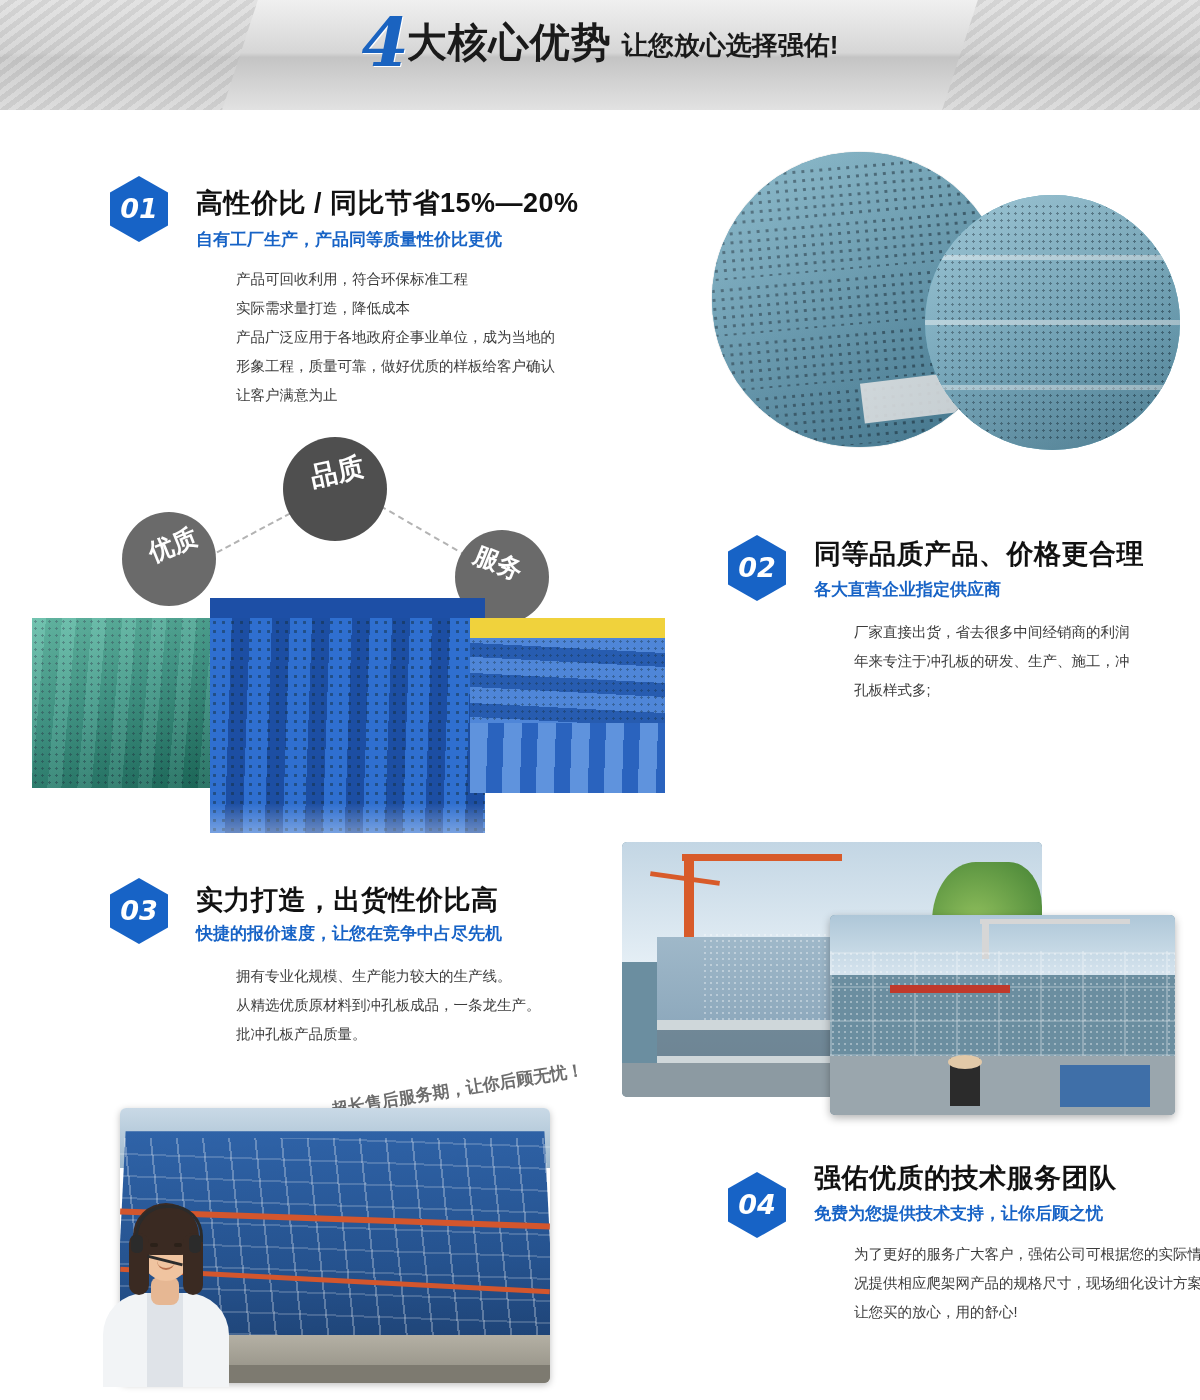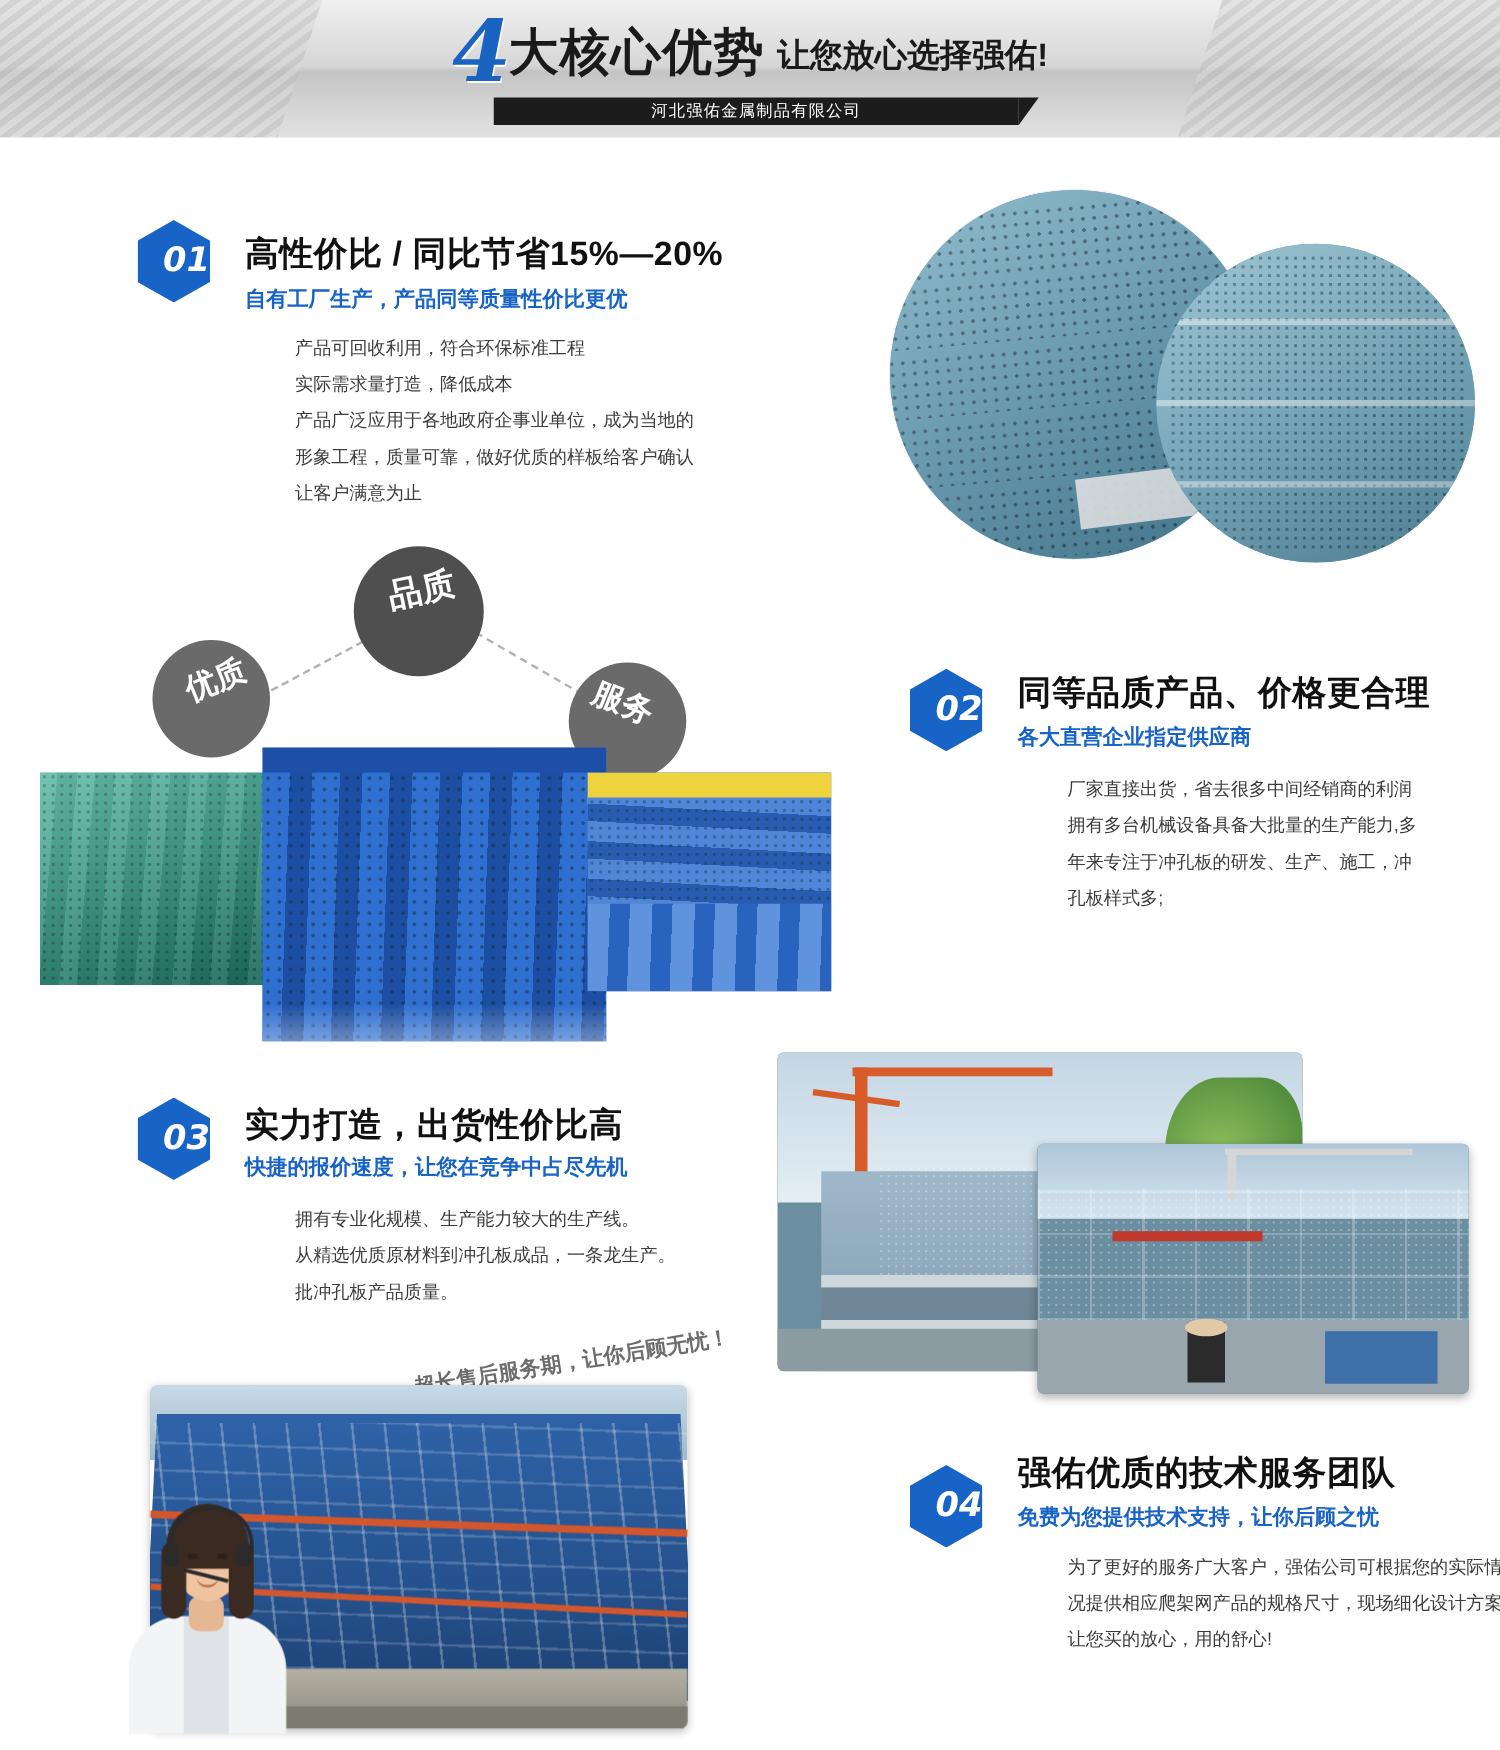--- a/index.html
+++ b/index.html
@@ -88,21 +88,21 @@
   
   .num-badge {
     position: absolute;
     width: 58px; height: 66px;
     background: #1763c6;
     clip-path: polygon(50% 0%, 100% 25%, 100% 75%, 50% 100%, 0% 75%, 0% 25%);
     color: #fff;
     font-size: 27px;
     font-weight: bold;
     font-style: italic;
-    text-align: right;
+    text-align: center;
     line-height: 66px;
     font-family: "DejaVu Sans", sans-serif;
   }
   .title-main {
     position: absolute;
     font-size: 27px;
     font-weight: bold;
     color: #111;
     letter-spacing: .5px;
     white-space: nowrap;
@@ -250,23 +250,20 @@
   }
 </style>
 </head>
 <body>
 
 <div class="header">
   <div class="header-stripe-left"></div>
   <div class="header-stripe-right"></div>
   <div class="header-inner">
     <span class="big-num">4</span><span class="head-main">大核心优势</span><span class="head-sub">让您放心选择强佑!</span>
-  </div>
-  <div class="header-bar">
-    <span>河北强佑金属制品有限公司</span>
   </div>
 </div>
 
 <div class="num-badge" style="left:110px; top:176px;">01</div>
 <div class="title-main" style="left:196px; top:185px;">高性价比 / 同比节省15%—20%</div>
 <div class="title-sub" style="left:196px; top:228px;">自有工厂生产，产品同等质量性价比更优</div>
 <div class="body-text" style="left:196px; top:265px;">
   <div>产品可回收利用，符合环保标准工程</div>
   <div>实际需求量打造，降低成本</div>
   <div>产品广泛应用于各地政府企事业单位，成为当地的</div>
@@ -324,21 +321,20 @@
   <div style="position:absolute;left:0;top:20px;right:0;bottom:0;background:repeating-linear-gradient(3deg,#4f86d8 0px,#4f86d8 16px,#275cb0 16px,#275cb0 30px)"></div>
   <div class="dots-sm" style="position:absolute;left:0;top:20px;right:0;bottom:60px;opacity:.7"></div>
   <div style="position:absolute;left:0;bottom:0;width:100%;height:70px;background:repeating-linear-gradient(92deg,#5f93dd 0px,#5f93dd 18px,#2a63be 18px,#2a63be 34px)"></div>
 </div>
 
 <div class="num-badge" style="left:728px; top:535px;">02</div>
 <div class="title-main" style="left:814px; top:536px;">同等品质产品、价格更合理</div>
 <div class="title-sub" style="left:814px; top:578px;">各大直营企业指定供应商</div>
 <div class="body-text" style="left:814px; top:618px;">
   <div>厂家直接出货，省去很多中间经销商的利润</div>
-  <div>拥有多台机械设备具备大批量的生产能力,多</div>
   <div>年来专注于冲孔板的研发、生产、施工，冲</div>
   <div>孔板样式多;</div>
 </div>
 
 <div class="num-badge" style="left:110px; top:878px;">03</div>
 <div class="title-main" style="left:196px; top:882px;">实力打造，出货性价比高</div>
 <div class="title-sub" style="left:196px; top:922px;">快捷的报价速度，让您在竞争中占尽先机</div>
 <div class="body-text" style="left:196px; top:962px;">
   <div>拥有专业化规模、生产能力较大的生产线。</div>
   <div>从精选优质原材料到冲孔板成品，一条龙生产。</div>

